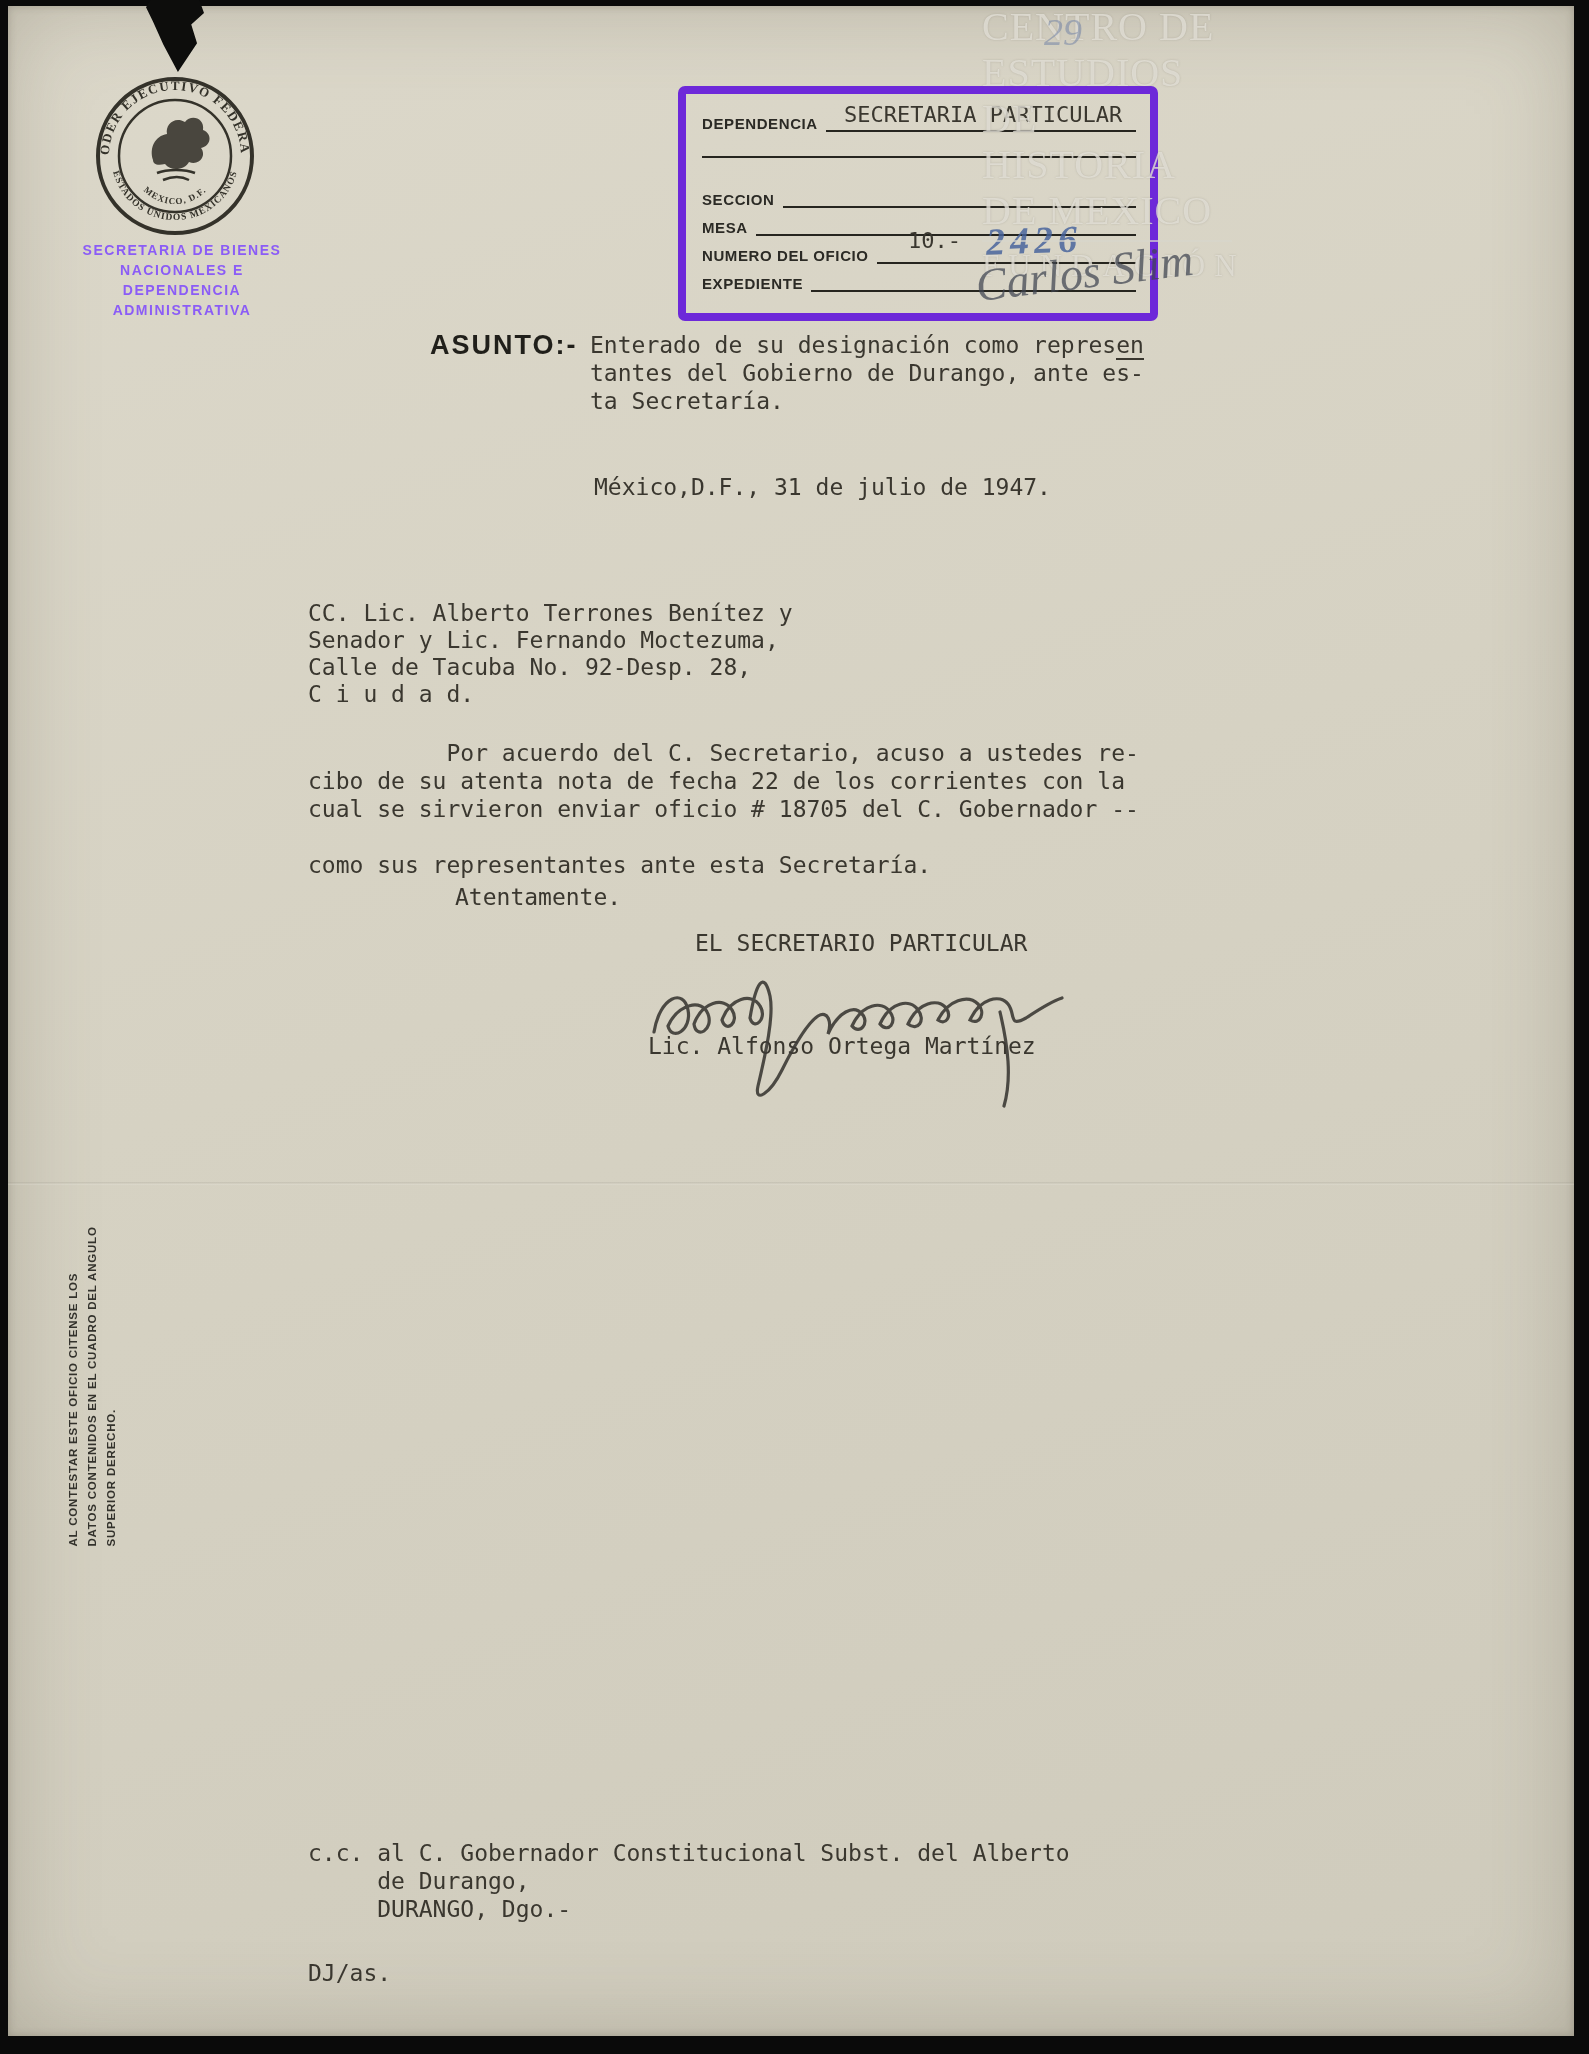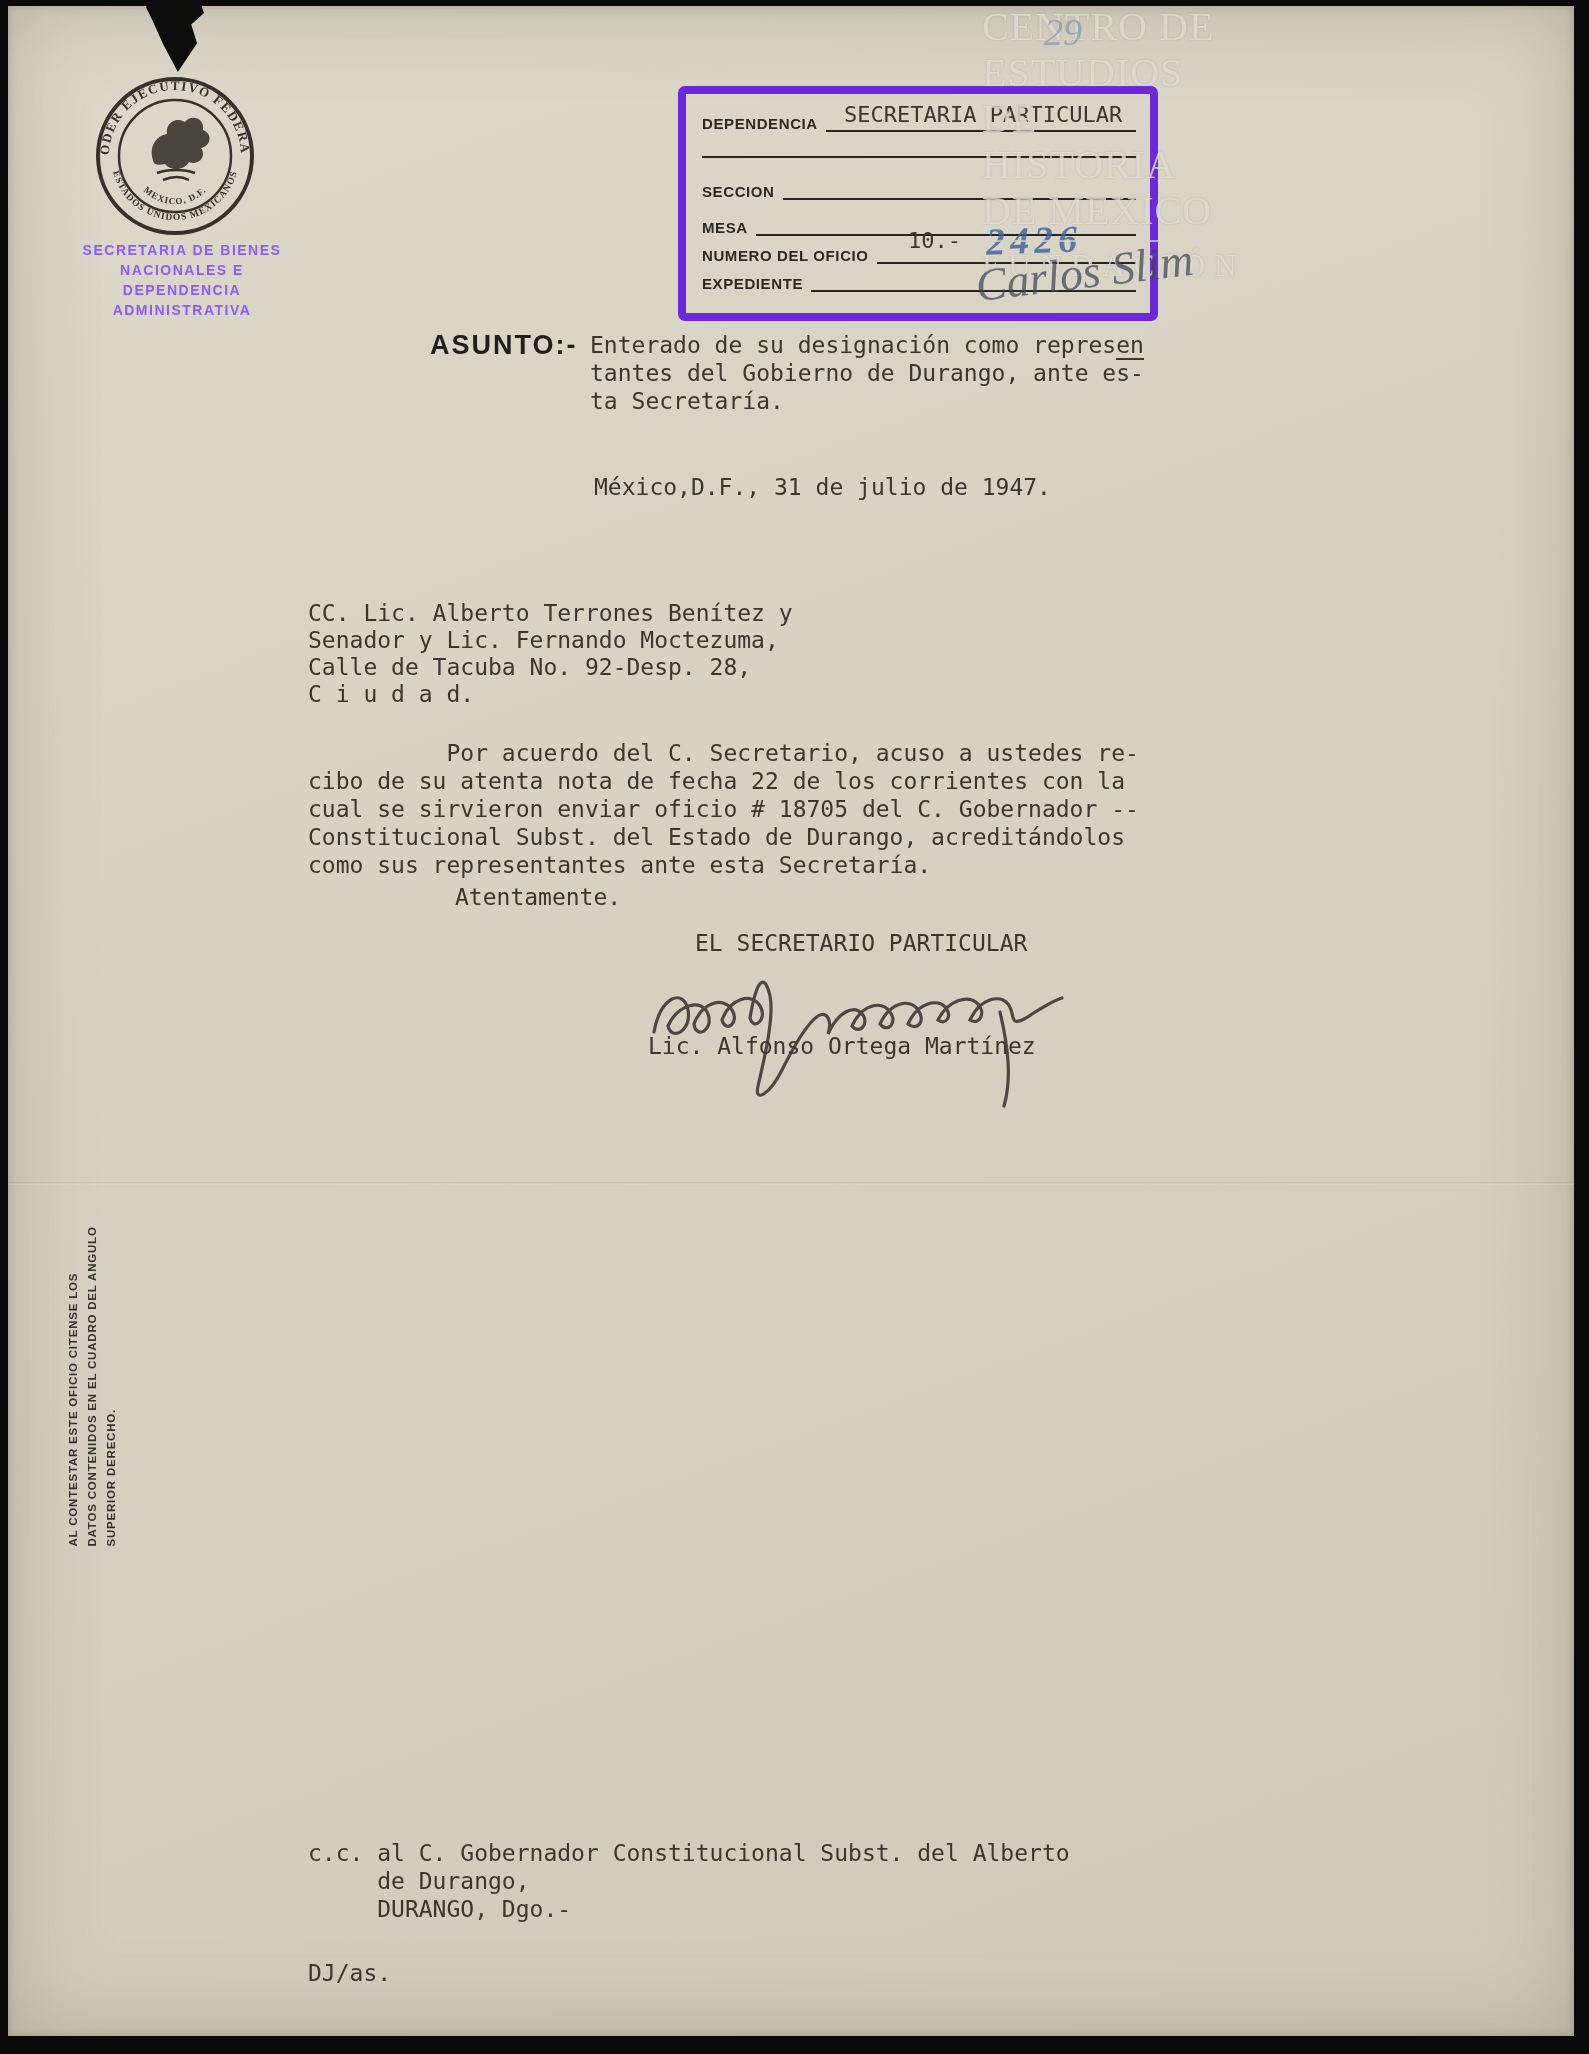--- a/index.html
+++ b/index.html
@@ -81,21 +81,21 @@
     <div>ADMINISTRATIVA</div>
   </div>
 
   <div class="formbox">
     <div class="frow" style="top:20px;">
       <span class="flabel">DEPENDENCIA</span>
       <span class="fline"></span>
     </div>
     <div class="typed" style="left:158px;top:8px;">SECRETARIA PARTICULAR</div>
     <div class="fullline"></div>
-    <div class="frow" style="top:88px;">
+    <div class="frow" style="top:96px;">
       <span class="flabel">SECCION</span>
       <span class="fline"></span>
     </div>
     <div class="frow" style="top:124px;">
       <span class="flabel">MESA</span>
       <span class="fline"></span>
     </div>
     <div class="frow" style="top:152px;">
       <span class="flabel">NUMERO DEL OFICIO</span>
       <span class="fline"></span>
@@ -116,21 +116,20 @@
   <div class="mono" style="left:594px;top:474px;">México,D.F., 31 de julio de 1947.</div>
 
   <div class="mono" style="left:308px;top:600px;">CC. Lic. Alberto Terrones Benítez y</div>
   <div class="mono" style="left:308px;top:627px;">Senador y Lic. Fernando Moctezuma,</div>
   <div class="mono" style="left:308px;top:654px;">Calle de Tacuba No. 92-Desp. 28,</div>
   <div class="mono" style="left:308px;top:681px;">C i u d a d.</div>
 
   <div class="mono" style="left:308px;top:740px;">          Por acuerdo del C. Secretario, acuso a ustedes re-</div>
   <div class="mono" style="left:308px;top:768px;">cibo de su atenta nota de fecha 22 de los corrientes con la</div>
   <div class="mono" style="left:308px;top:796px;">cual se sirvieron enviar oficio # 18705 del C. Gobernador --</div>
-  <div class="mono" style="left:308px;top:824px;">Constitucional Subst. del Estado de Durango, acreditándolos</div>
   <div class="mono" style="left:308px;top:852px;">como sus representantes ante esta Secretaría.</div>
 
   <div class="mono" style="left:455px;top:884px;">Atentamente.</div>
   <div class="mono" style="left:695px;top:930px;">EL SECRETARIO PARTICULAR</div>
 
   <div class="signature">
     <svg width="440" height="170" viewBox="0 0 440 170">
       <path d="M14,84 C20,48 44,40 48,62 C52,82 32,94 28,78 C38,56 62,50 68,66 C74,82 56,92 54,76 C62,54 84,48 92,62 C100,74 86,86 82,72 C90,50 112,44 120,58 C128,70 114,84 110,70 C116,34 124,22 130,48 C134,68 126,104 118,138 C114,156 130,146 142,122 C152,102 166,76 178,68 C188,62 192,74 188,86 C198,64 214,56 222,66 C230,74 220,88 212,78 C222,56 242,52 250,64 C258,74 248,86 240,76 C250,54 270,50 278,62 C286,72 278,84 268,76 C278,54 298,50 306,60 C312,68 306,78 298,72 C308,52 328,46 338,56 C346,64 340,78 330,72 C340,50 360,46 368,56 C376,66 368,80 386,70 C398,62 410,54 422,50 M360,64 C368,98 372,130 364,158" stroke="#3c3a35" stroke-width="3.2" fill="none" stroke-linecap="round" opacity="0.9"></path>
     </svg>
   </div>

